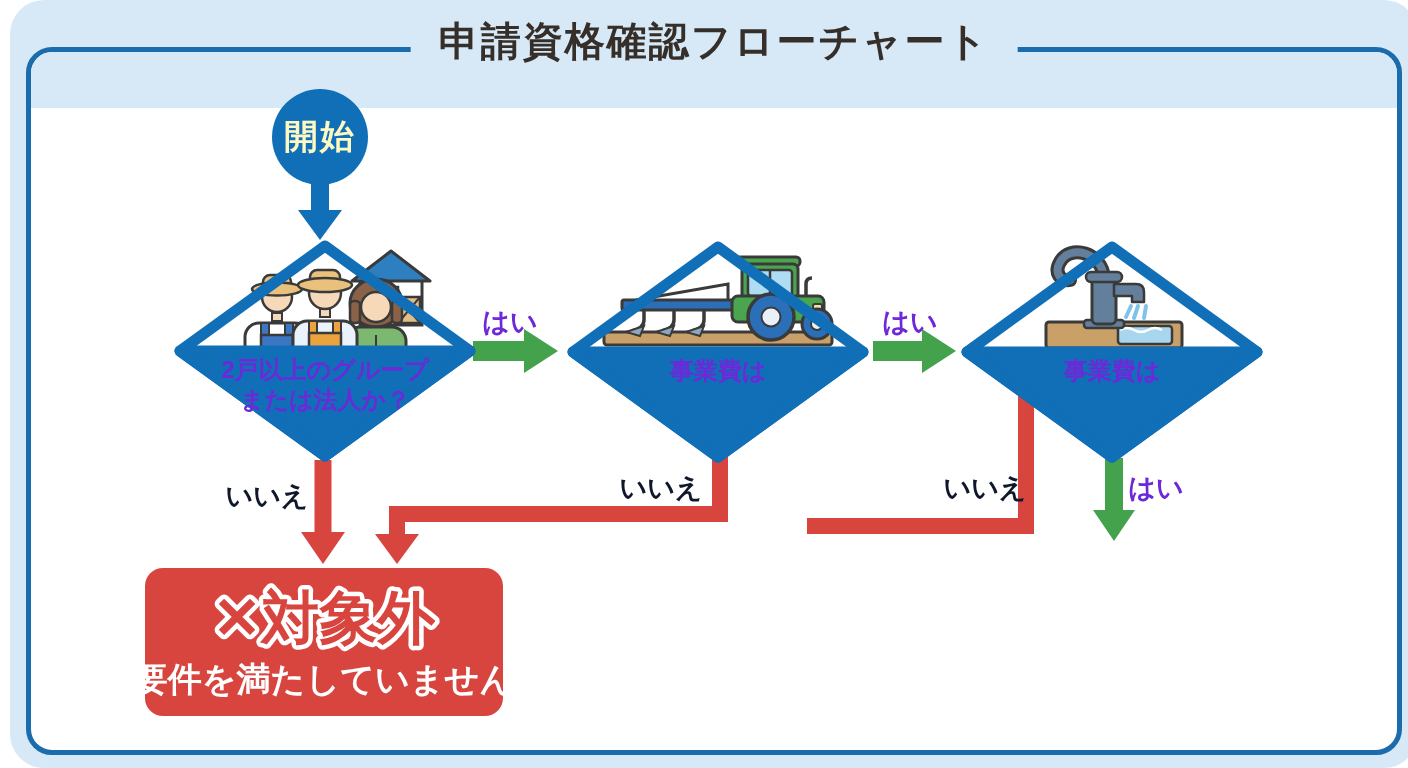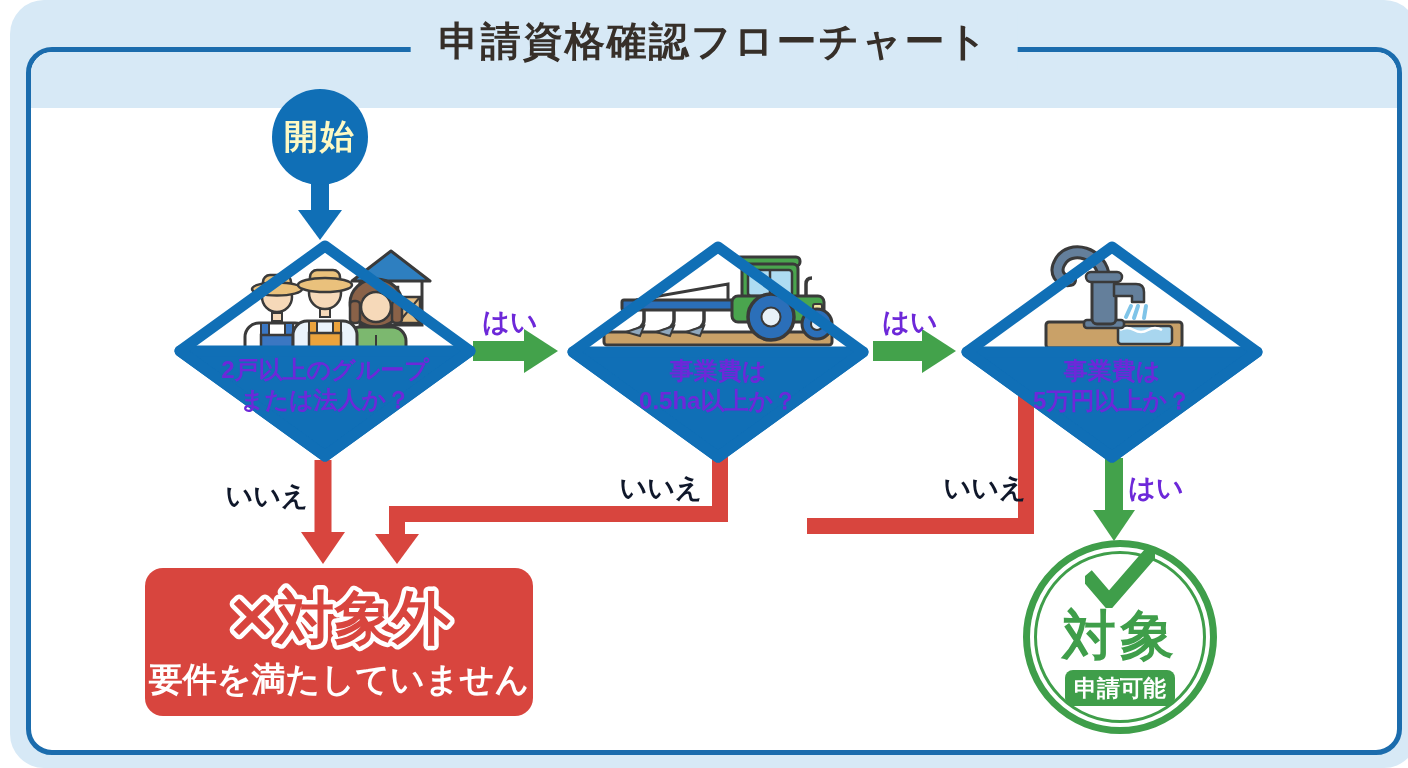--- a/index.html
+++ b/index.html
@@ -18,21 +18,21 @@
          border-radius:50%;color:#fef9c3;font-size:34px;font-weight:800;display:flex;
          align-items:center;justify-content:center;z-index:2;letter-spacing:2px;text-align:right;}
   .diamond{position:absolute;width:304px;height:224px;z-index:2;}
   .diamond svg{position:absolute;left:0;top:0;}
   .dtext{position:absolute;left:0;right:0;top:116px;text-align:center;color:#6d28d9;
          font-weight:700;font-size:24px;line-height:30px;z-index:2;white-space:nowrap;}
   .lbl{position:absolute;transform:translateX(-50%);font-size:27px;font-weight:800;z-index:3;
        white-space:nowrap;}
   .lbl.yes{color:#6d28d9;}
   .lbl.no{color:#0f172a;font-family:Liberation Serif, serif;}
-  .fail{position:absolute;left:135px;top:568px;width:388px;height:148px;background:#d8453e;
+  .fail{position:absolute;left:135px;top:568px;width:358px;height:148px;background:#d8453e;
         border-radius:18px;z-index:2;display:flex;flex-direction:column;align-items:center;
         justify-content:center;gap:0px;}
   .fail .sub{color:#ffffff;font-size:34px;font-weight:700;margin-top:2px;white-space:nowrap;}
   .stamp{position:absolute;left:1013px;top:540px;width:194px;height:194px;z-index:2;}
   .stamp .ring{position:absolute;inset:0;border:7px solid #3f9e4a;border-radius:50%;
                background:#ffffff;box-sizing:border-box;}
   .stamp .ring2{position:absolute;inset:11px;border:3px solid #3f9e4a;border-radius:50%;}
   .stamp .heading{position:absolute;top:60px;width:100%;text-align:center;font-size:54px;
                   font-weight:900;color:#3f9e4a;letter-spacing:4px;}
   .stamp .banner{position:absolute;left:42px;right:42px;bottom:28px;height:36px;
@@ -157,21 +157,20 @@
         <circle cx="205" cy="77" r="23" fill="#2b6fb9" stroke="#3a3a3a" stroke-width="3.5"></circle>
         <circle cx="205" cy="77" r="9.5" fill="#e8f1f8" stroke="#3a3a3a" stroke-width="2"></circle>
         <circle cx="251" cy="84" r="15" fill="#2b6fb9" stroke="#3a3a3a" stroke-width="3"></circle>
         <circle cx="251" cy="84" r="6" fill="#e8f1f8" stroke="#3a3a3a" stroke-width="2"></circle>
       </g>
       <path d="M7 112 L297 112 L152 217 Z" fill="#106fb6" stroke="#106fb6" stroke-width="11" stroke-linejoin="round"></path>
       <path d="M152 7 L297 112 L152 217 L7 112 Z" fill="none" stroke="#106fb6" stroke-width="11" stroke-linejoin="round"></path>
     </svg>
     <div class="dtext">
       <div>事業費は</div>
-      <div>0.5ha以上か？</div>
     </div>
   </div>
 
   <div class="diamond" style="left:950px;top:240px;">
     <svg width="304" height="224" viewBox="0 0 304 224">
       <path d="M152 7 L297 112 L152 217 L7 112 Z" fill="#ffffff"></path>
       <g>
         <rect x="86" y="82" width="136" height="26" rx="3" fill="#c9a168" stroke="#3a3a3a" stroke-width="3"></rect>
         <rect x="158" y="86" width="54" height="18" rx="3" fill="#a8d6ef" stroke="#3a3a3a" stroke-width="2.5"></rect>
         <path d="M160 90 q7 -4 14 0 t14 0 t14 0" stroke="#ffffff" stroke-width="2.5" fill="none"></path>
@@ -181,40 +180,30 @@
         <rect x="132" y="38" width="24" height="46" rx="5" fill="#647f9b" stroke="#3a3a3a" stroke-width="3"></rect>
         <rect x="126" y="32" width="36" height="10" rx="5" fill="#647f9b" stroke="#3a3a3a" stroke-width="2.5"></rect>
         <path d="M154 44 h22 q8 0 8 8 v10 h-12 v-6 h-18 Z" fill="#647f9b" stroke="#3a3a3a" stroke-width="2.5" stroke-linejoin="round"></path>
         <path d="M178 66 l-4 12 M186 66 l-2 12 M171 66 l-5 11" stroke="#7fc4e8" stroke-width="4" stroke-linecap="round" fill="none"></path>
       </g>
       <path d="M7 112 L297 112 L152 217 Z" fill="#106fb6" stroke="#106fb6" stroke-width="11" stroke-linejoin="round"></path>
       <path d="M152 7 L297 112 L152 217 L7 112 Z" fill="none" stroke="#106fb6" stroke-width="11" stroke-linejoin="round"></path>
     </svg>
     <div class="dtext">
       <div>事業費は</div>
-      <div>5万円以上か？</div>
     </div>
   </div>
 
   <div class="lbl yes" style="left:500px;top:304px;">はい</div>
   <div class="lbl yes" style="left:900px;top:304px;">はい</div>
   <div class="lbl yes" style="left:1146px;top:470px;">はい</div>
   <div class="lbl no" style="left:257px;top:478px;">いいえ</div>
   <div class="lbl no" style="left:651px;top:470px;">いいえ</div>
   <div class="lbl no" style="left:975px;top:470px;">いいえ</div>
 
   <div class="fail">
     <svg width="340" height="74" viewBox="0 0 340 74">
       <text x="170" y="57" text-anchor="middle" font-size="58" font-weight="900" fill="#d8453e" stroke="#ffffff" stroke-width="9" stroke-linejoin="round" style="paint-order:stroke fill;" font-family="Liberation Sans, sans-serif">✕対象外</text>
     </svg>
     <div class="sub">要件を満たしていません</div>
   </div>
 
-  <div class="stamp">
-    <div class="ring"></div>
-    <div class="ring2"></div>
-    <svg class="check" width="70" height="58" viewBox="0 0 70 58">
-      <path d="M6 30 L24 51 L64 5" stroke="#3f9e4a" stroke-width="14" fill="none" stroke-linecap="square" stroke-linejoin="miter"></path>
-    </svg>
-    <div class="heading">対象</div>
-    <div class="banner">申請可能</div>
-  </div>
 </div>
 
 </body></html>

